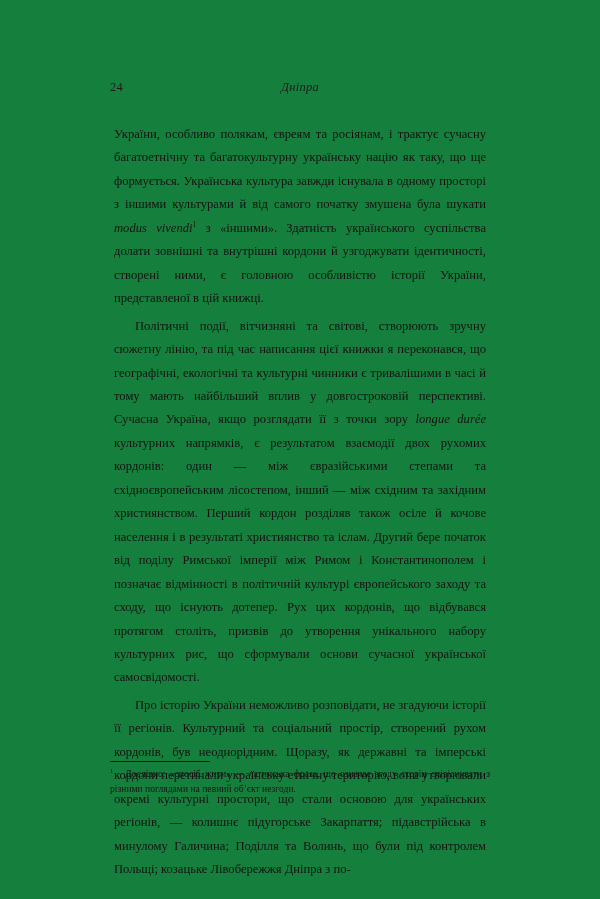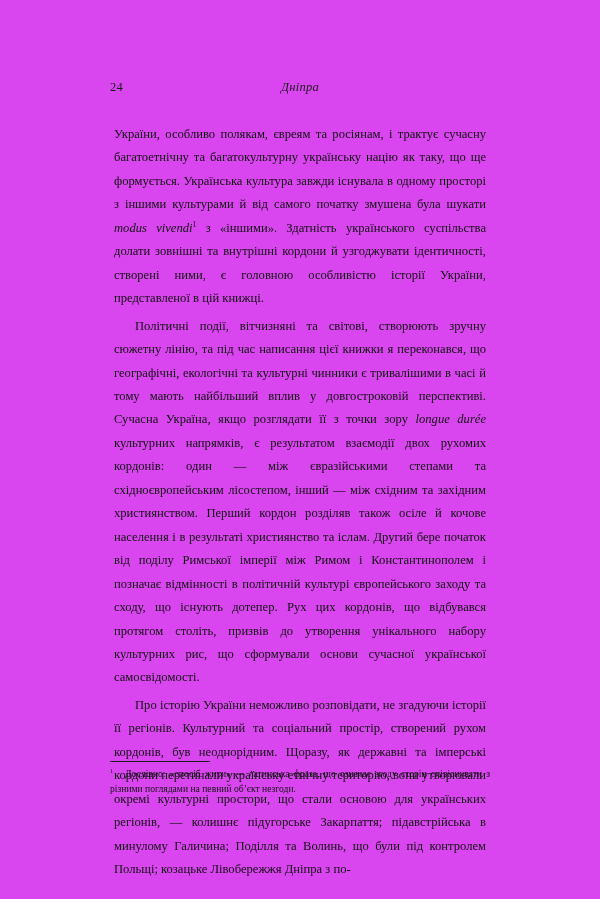--- a/index.html
+++ b/index.html
@@ -7,21 +7,21 @@
     margin: 0;
     padding: 0;
     background: #ffffff;
   }
 
   .page {
     position: relative;
     width: 600px;
     height: 899px;
     margin: 0;
-    background: #d946ef;
+    background: #15803d;
     overflow: hidden;
     font-family: "Liberation Serif", "DejaVu Serif", serif;
     color: #111111;
     -webkit-font-smoothing: antialiased;
   }
 
   
   .running-head {
     position: absolute;
     left: 110px;

